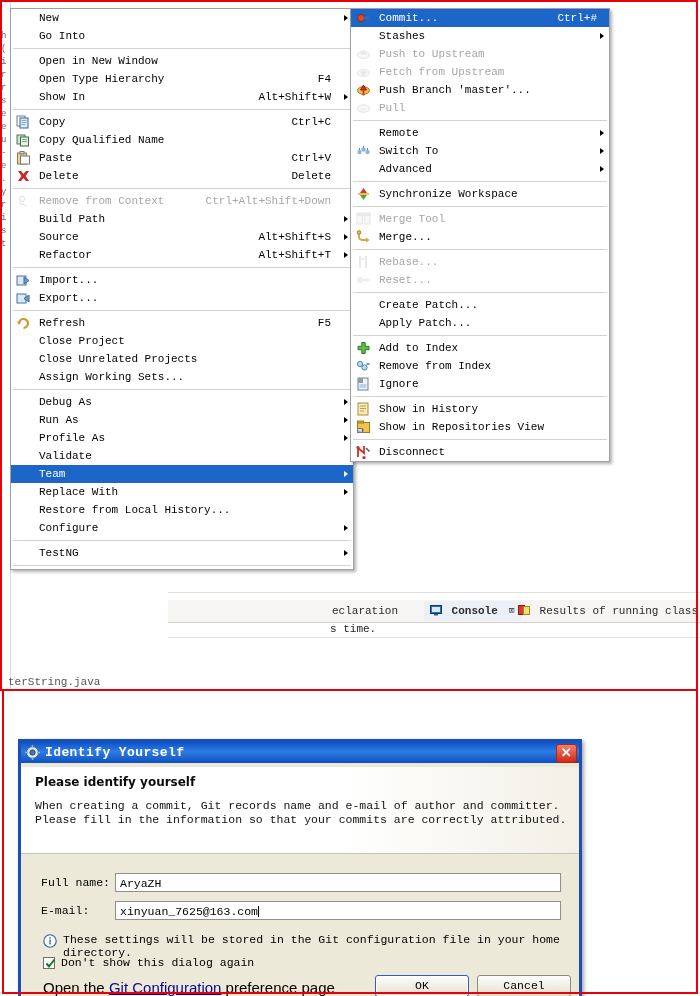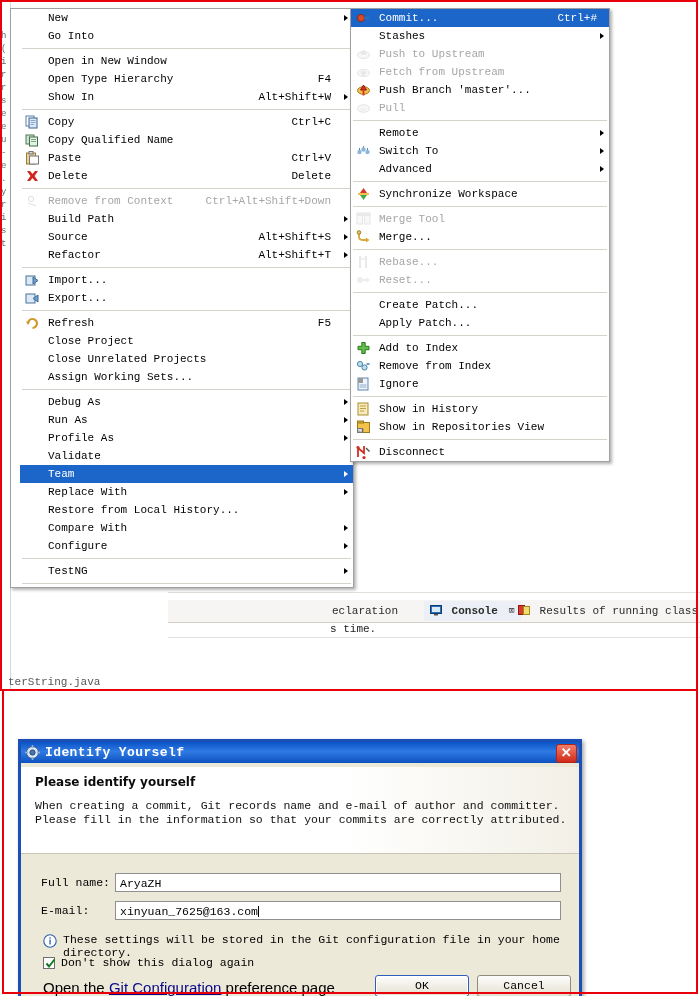--- a/index.html
+++ b/index.html
@@ -59,21 +59,21 @@
 
   
   .menu{
     position:absolute;background:#ffffff;
     border:1px solid #a0a0a0;
     box-shadow:2px 2px 3px rgba(0,0,0,0.30);
     box-sizing:border-box;
     font-family:"Liberation Mono","DejaVu Sans Mono",monospace;
     font-size:11px;
   }
-  #menu-main{left:10px;top:8px;width:344px;padding-left:9px;}
+  #menu-main{left:10px;top:8px;width:344px;}
   #menu-team{left:350px;top:8px;width:260px;}
 
   .mi{
     position:relative;height:18px;line-height:18px;
     padding-left:28px;padding-right:14px;
     white-space:nowrap;color:#000000;
     box-sizing:border-box;cursor:default;
   }
   .mi.sel{background:#1d66c9;color:#ffffff;}
   .mi.dis{color:#a6a6a6;}
@@ -320,21 +320,20 @@
     <div class="mi"><span>Close Unrelated Projects</span></div>
     <div class="mi"><span>Assign Working Sets...</span></div>
     <div class="sep"></div>
     <div class="mi"><span>Debug As</span><span class="arrow"></span></div>
     <div class="mi"><span>Run As</span><span class="arrow"></span></div>
     <div class="mi"><span>Profile As</span><span class="arrow"></span></div>
     <div class="mi"><span>Validate</span></div>
     <div class="mi sel"><span>Team</span><span class="arrow"></span></div>
     <div class="mi"><span>Replace With</span><span class="arrow"></span></div>
     <div class="mi"><span>Restore from Local History...</span></div>
-    <div class="mi"><span>Compare With</span><span class="arrow"></span></div>
     <div class="mi"><span>Configure</span><span class="arrow"></span></div>
     <div class="sep"></div>
     <div class="mi"><span>TestNG</span><span class="arrow"></span></div>
     <div class="sep"></div>
   </div>
 
 <div class="menu" id="menu-team">
     <div class="mi sel"><span class="ico">
         <svg width="15" height="14" viewBox="0 0 15 14">
           <circle cx="5" cy="7" r="3.6" fill="#d84a2a" stroke="#8e2a12"></circle>

